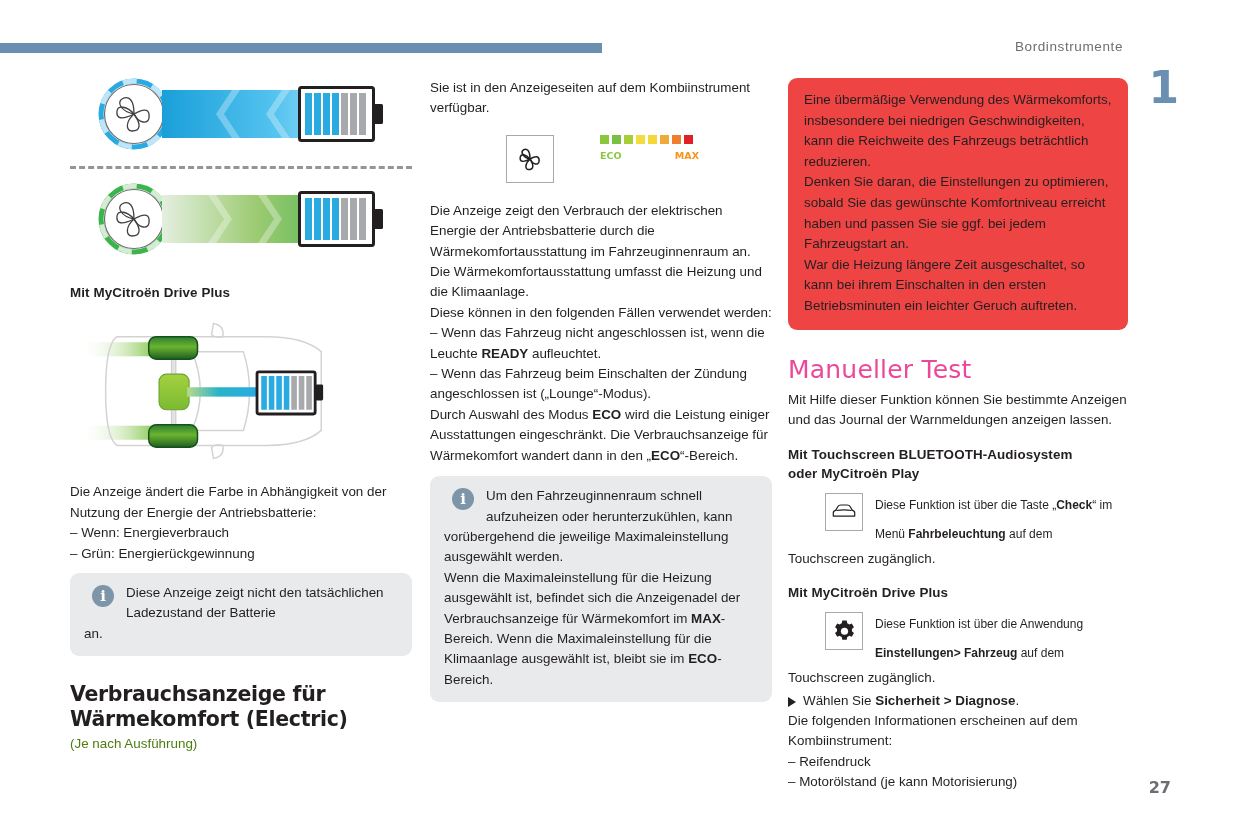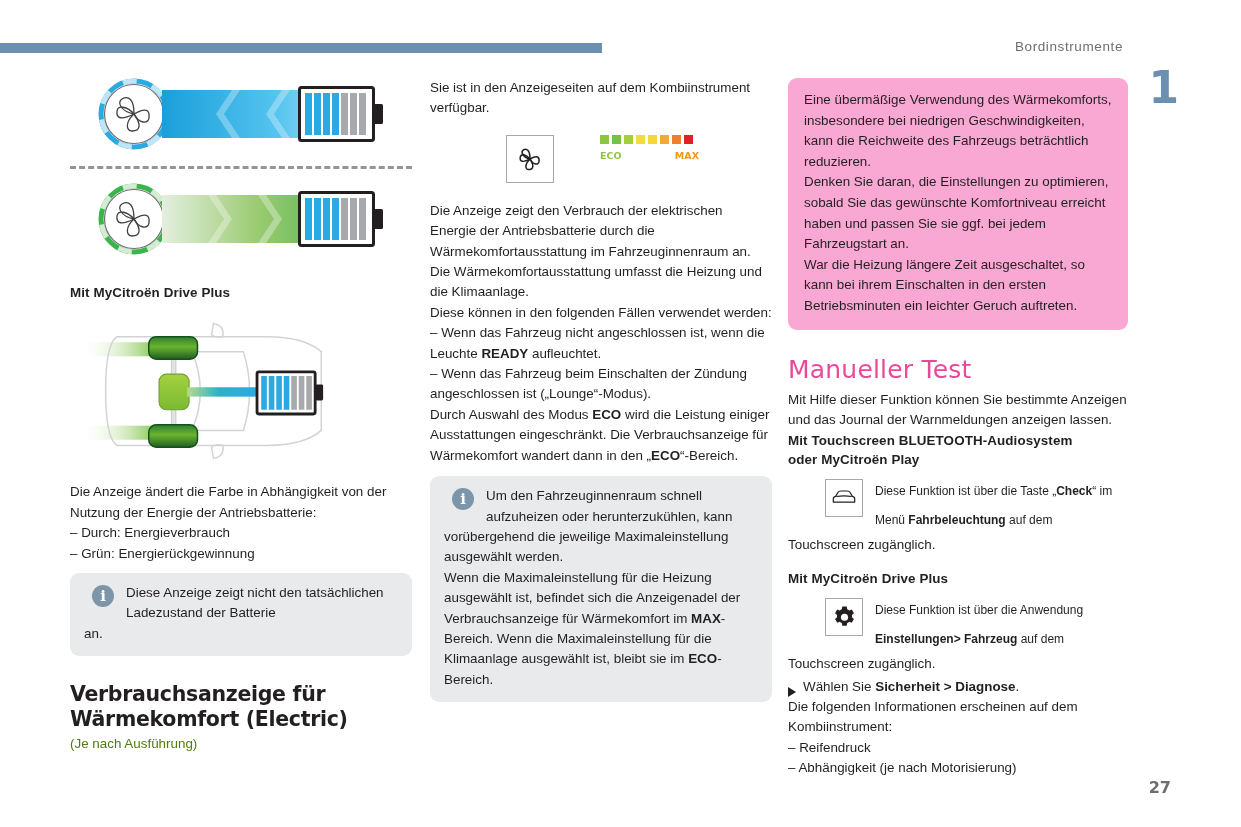--- a/index.html
+++ b/index.html
@@ -113,21 +113,21 @@
     background: #7d95a8;
     color: #fff;
     font-family: "DejaVu Serif", serif;
     font-weight: bold;
     font-size: 15px;
     text-align: center;
     line-height: 22px;
     margin: 2px 12px 0 8px;
   }
   .warnbox {
-    background: #f9a8d4;
+    background: #ef4444;
     border-radius: 9px;
     padding: 12px 16px 13px 16px;
     font-size: 13.4px;
     line-height: 20.6px;
   }
 
   
   .glyphbox {
     width: 38px; height: 38px;
     border: 1px solid #a7a9ac;
@@ -135,21 +135,21 @@
     margin: 2px 12px 2px 0;
     display: flex; align-items: center; justify-content: center;
   }
   .glyph-para {
     font-size: 12px; line-height: 29px;
     overflow: hidden;
     margin-left: 37px;
   }
   .clearfix::after { content: ""; display: block; clear: both; }
 
-  .arrow-item { display: flex; gap: 7px; align-items: flex-end; }
+  .arrow-item { display: flex; gap: 7px; }
   .arrow-item .tri {
     flex: 0 0 auto;
     width: 0; height: 0;
     border-left: 8px solid #231f20;
     border-top: 5.5px solid transparent;
     border-bottom: 5.5px solid transparent;
     margin-top: 6px;
   }
 
   
@@ -325,21 +325,21 @@
         <rect x="22" y="6" width="6" height="36" fill="#29ABE2"></rect>
         <rect x="30" y="6" width="6" height="36" fill="#29ABE2"></rect>
         <rect x="38" y="6" width="6" height="36" fill="#a7a9ac"></rect>
         <rect x="46" y="6" width="6" height="36" fill="#a7a9ac"></rect>
         <rect x="54" y="6" width="6" height="36" fill="#a7a9ac"></rect>
       </g>
     </svg>
   </div>
 
   <p>Die Anzeige ändert die Farbe in Abhängigkeit von der Nutzung der Energie der Antriebsbatterie:</p>
-  <p>– Durch: Energieverbrauch</p>
+  <p>– Wenn: Energieverbrauch</p>
   <p>– Grün: Energierückgewinnung</p>
 
   <div class="infobox clearfix" style="margin-top:9px;">
     <span class="icon-i">i</span>
     <span>Diese Anzeige zeigt nicht den tatsächlichen Ladezustand der Batterie</span>
     <div style="clear:both;">an.</div>
   </div>
 
   <h2 class="headline" style="margin-top:26px;">Verbrauchsanzeige für</h2>
   <h2 class="headline">Wärmekomfort (Electric)</h2>
@@ -403,21 +403,21 @@
   <div class="warnbox">
     <p>Eine übermäßige Verwendung des Wärmekomforts, insbesondere bei niedrigen Geschwindigkeiten, kann die Reichweite des Fahrzeugs beträchtlich reduzieren.</p>
     <p>Denken Sie daran, die Einstellungen zu optimieren, sobald Sie das gewünschte Komfortniveau erreicht haben und passen Sie sie ggf. bei jedem Fahrzeugstart an.</p>
     <p>War die Heizung längere Zeit ausgeschaltet, so kann bei ihrem Einschalten in den ersten Betriebsminuten ein leichter Geruch auftreten.</p>
   </div>
 
   <h1 class="section-title" style="margin-top:30px;">Manueller Test</h1>
 
   <p>Mit Hilfe dieser Funktion können Sie bestimmte Anzeigen und das Journal der Warnmeldungen anzeigen lassen.</p>
 
-  <p class="subhead" style="">Mit Touchscreen BLUETOOTH-Audiosystem</p>
+  <p class="subhead" style="margin-top:14px;">Mit Touchscreen BLUETOOTH-Audiosystem</p>
   <p class="subhead">oder MyCitroën Play</p>
 
   <div class="glyph-para clearfix" style="margin-top:8px;">
     <div class="glyphbox">
       <svg viewBox="0 0 34 24" width="26" height="19">
         <path d="M3 18 L3 14 Q3 11 6 10.5 L9 5.5 Q10 3.5 13 3.5 L21 3.5 Q24 3.5 25 5.5 L28 10.5 Q31 11 31 14 L31 18 Z" fill="none" stroke="#231f20" stroke-width="1.6" stroke-linejoin="round"></path>
         <path d="M7 10.8 Q17 9 27 10.8" fill="none" stroke="#231f20" stroke-width="1.4"></path>
       </svg>
     </div>
     <span>Diese Funktion ist über die Taste „</span><b>Check</b><span>“ im Menü </span><b>Fahrbeleuchtung</b><span> auf dem</span>
@@ -437,14 +437,14 @@
   </div>
   <p>Touchscreen zugänglich.</p>
 
   <div class="arrow-item" style="margin-top:2px;">
     <span class="tri"></span>
     <span><span>Wählen Sie </span><b>Sicherheit &gt; Diagnose</b><span>.</span></span>
   </div>
 
   <p>Die folgenden Informationen erscheinen auf dem Kombiinstrument:</p>
   <p>– Reifendruck</p>
-  <p>– Abhängigkeit (je nach Motorisierung)</p>
+  <p>– Motorölstand (je kann Motorisierung)</p>
 </div>
 
 </body></html>

